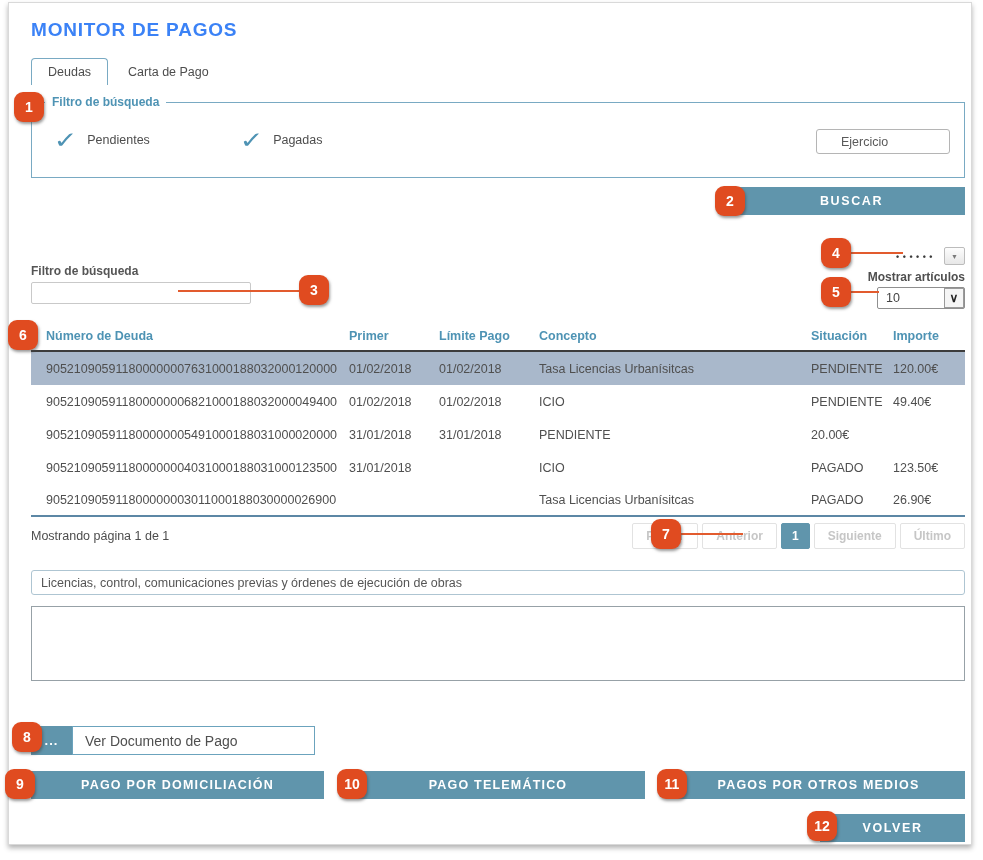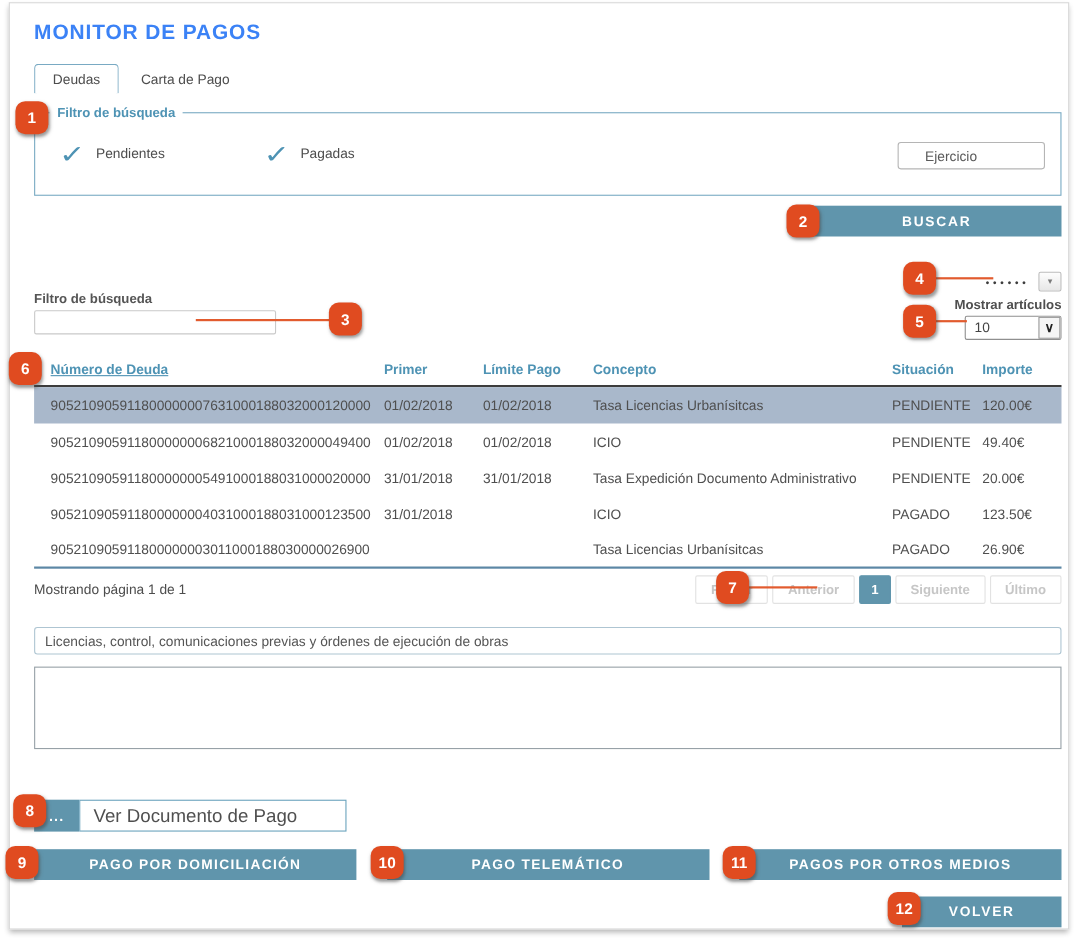--- a/index.html
+++ b/index.html
@@ -54,21 +54,21 @@
                 display:flex; align-items:center; cursor:pointer; background:#fff; }
   .select-value { font-size:12.5px; color:#444; padding-left:8px; }
   .select-chev { margin-left:auto; width:20px; height:20px; border:1px solid #9a9a9a; background:#f5f5f5;
                  display:flex; align-items:center; justify-content:center; font-size:12px; font-weight:bold; color:#222; }
 
   
   .table { width:934px; margin-top:17px; }
   .t-head { display:grid; grid-template-columns:318px 90px 100px 272px 82px 1fr; height:30px;
             align-items:center; border-bottom:2px solid #3c3c3c; }
   .t-head .cell { font-size:12.5px; font-weight:bold; color:#4e93b4; }
-  .t-head .cell.sorted { text-decoration:underline; }
+  .t-head .cell.sorted { }
   .t-row { display:grid; grid-template-columns:318px 90px 100px 272px 82px 1fr; height:33px;
            align-items:center; cursor:pointer; }
   .t-row.selected { background:#a9b8cb; }
   .t-row .cell { font-size:12.5px; color:#4f4f4f; white-space:nowrap; overflow:hidden; }
   .cell.c1 { padding-left:15px; }
   .t-bottom { border-bottom:2px solid #5c87a5; }
 
   
   .t-footer { width:934px; display:flex; align-items:center; margin-top:6px; height:26px; }
   .mostrando { font-size:12.5px; color:#4d4d4d; }
@@ -81,21 +81,21 @@
   
   .concept { width:934px; margin-top:21px; height:25px; border:1px solid #aec5d2; border-radius:3px;
              display:flex; align-items:center; padding:0 9px; font-size:12.5px; color:#555; }
   .obs { width:934px; margin-top:11px; height:75px; border:1px solid #97a1a7; resize:none;
          font-family:"Liberation Sans",sans-serif; font-size:12px; padding:6px; }
 
   
   .doc-row { margin-top:41px; display:flex; height:29px; }
   .browse-btn { width:41px; height:29px; font-size:13px; letter-spacing:1px; }
   .doc-box { width:243px; height:29px; border:1px solid #6ba3bd; display:flex; align-items:center;
-             padding-left:12px; font-size:17px; color:#4f4f4f; background:#fff; cursor:pointer; }
+             padding-left:12px; font-size:14px; color:#4f4f4f; background:#fff; cursor:pointer; }
 
   
   .actions { width:934px; margin-top:16px; display:flex; justify-content:space-between; }
   .action-btn { width:293px; letter-spacing:1.2px; }
   .volver-row { width:934px; margin-top:15px; display:flex; justify-content:flex-end; }
   .volver-btn { width:145px; }
 
   
   .badge { position:absolute; width:30px; height:30px; border-radius:9px; background:#e04b20; color:#fff;
            font-size:14px; font-weight:bold; display:flex; align-items:center; justify-content:center;
@@ -194,21 +194,20 @@
           <div class="cell">01/02/2018</div>
           <div class="cell">01/02/2018</div>
           <div class="cell">ICIO</div>
           <div class="cell">PENDIENTE</div>
           <div class="cell">49.40€</div>
         </div>
         <div class="t-row">
           <div class="cell c1">905210905911800000005491000188031000020000</div>
           <div class="cell">31/01/2018</div>
           <div class="cell">31/01/2018</div>
-          <div class="cell">Tasa Expedición Documento Administrativo</div>
           <div class="cell">PENDIENTE</div>
           <div class="cell">20.00€</div>
         </div>
         <div class="t-row">
           <div class="cell c1">905210905911800000004031000188031000123500</div>
           <div class="cell">31/01/2018</div>
           <div class="cell"></div>
           <div class="cell">ICIO</div>
           <div class="cell">PAGADO</div>
           <div class="cell">123.50€</div>

